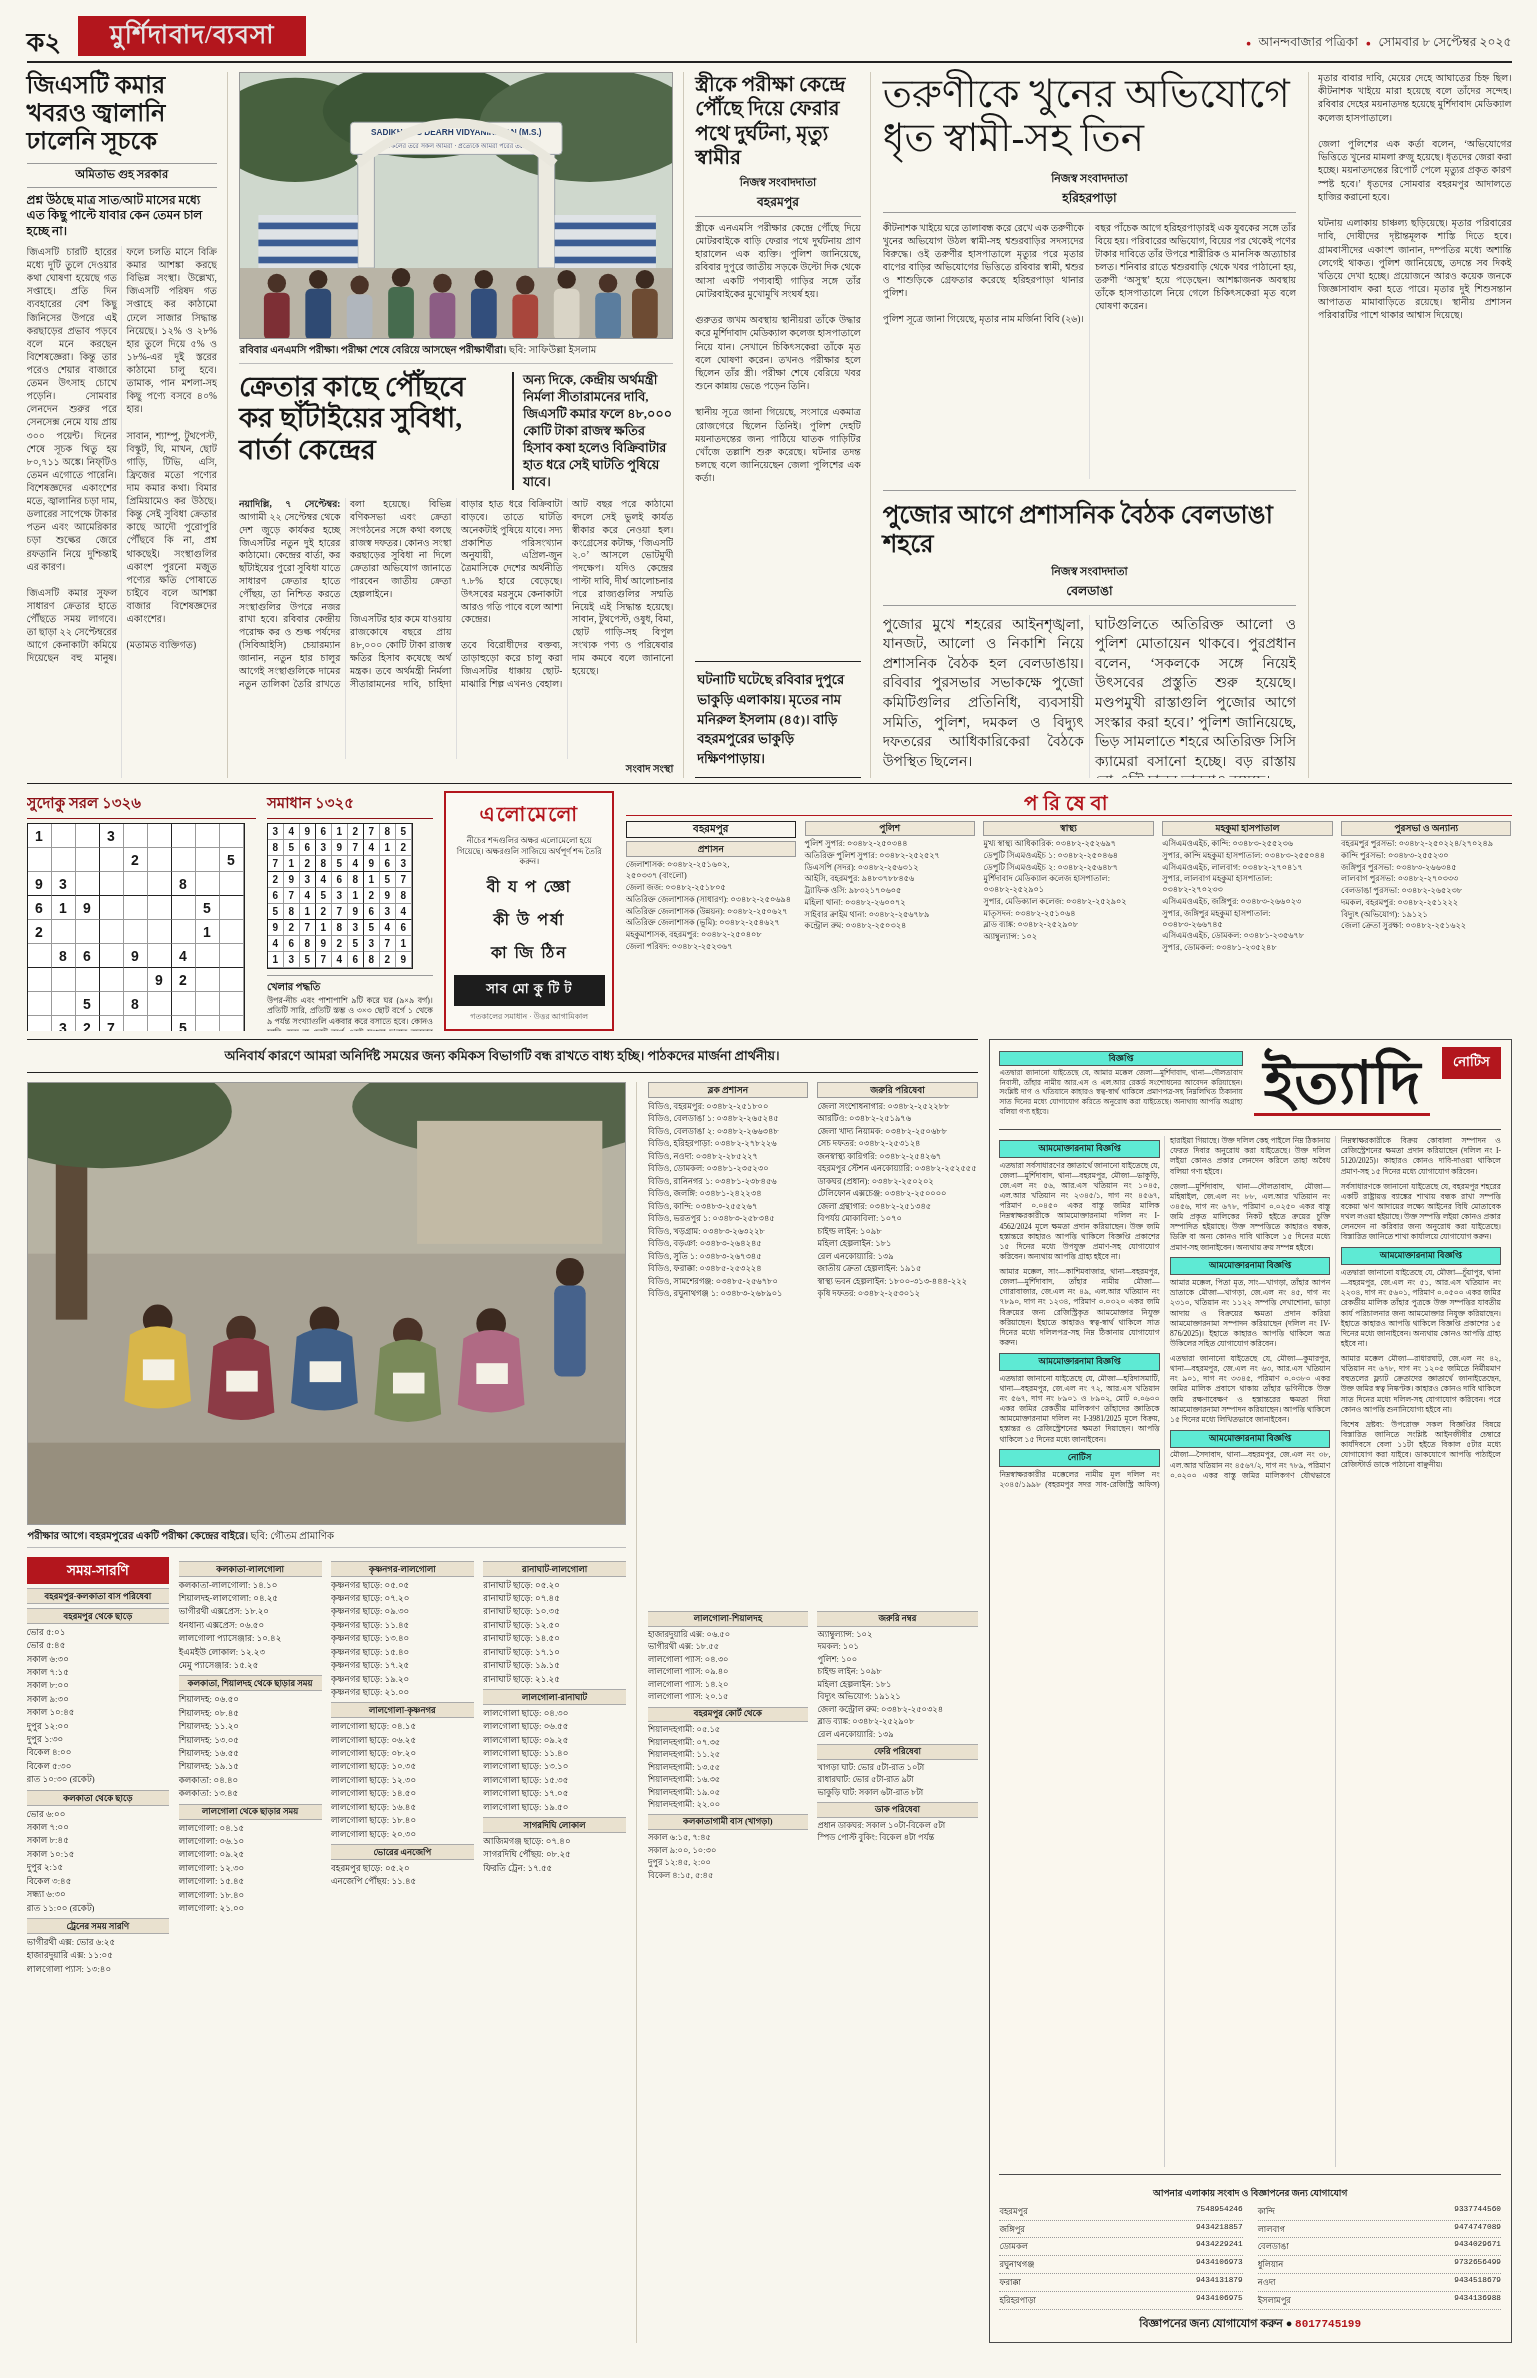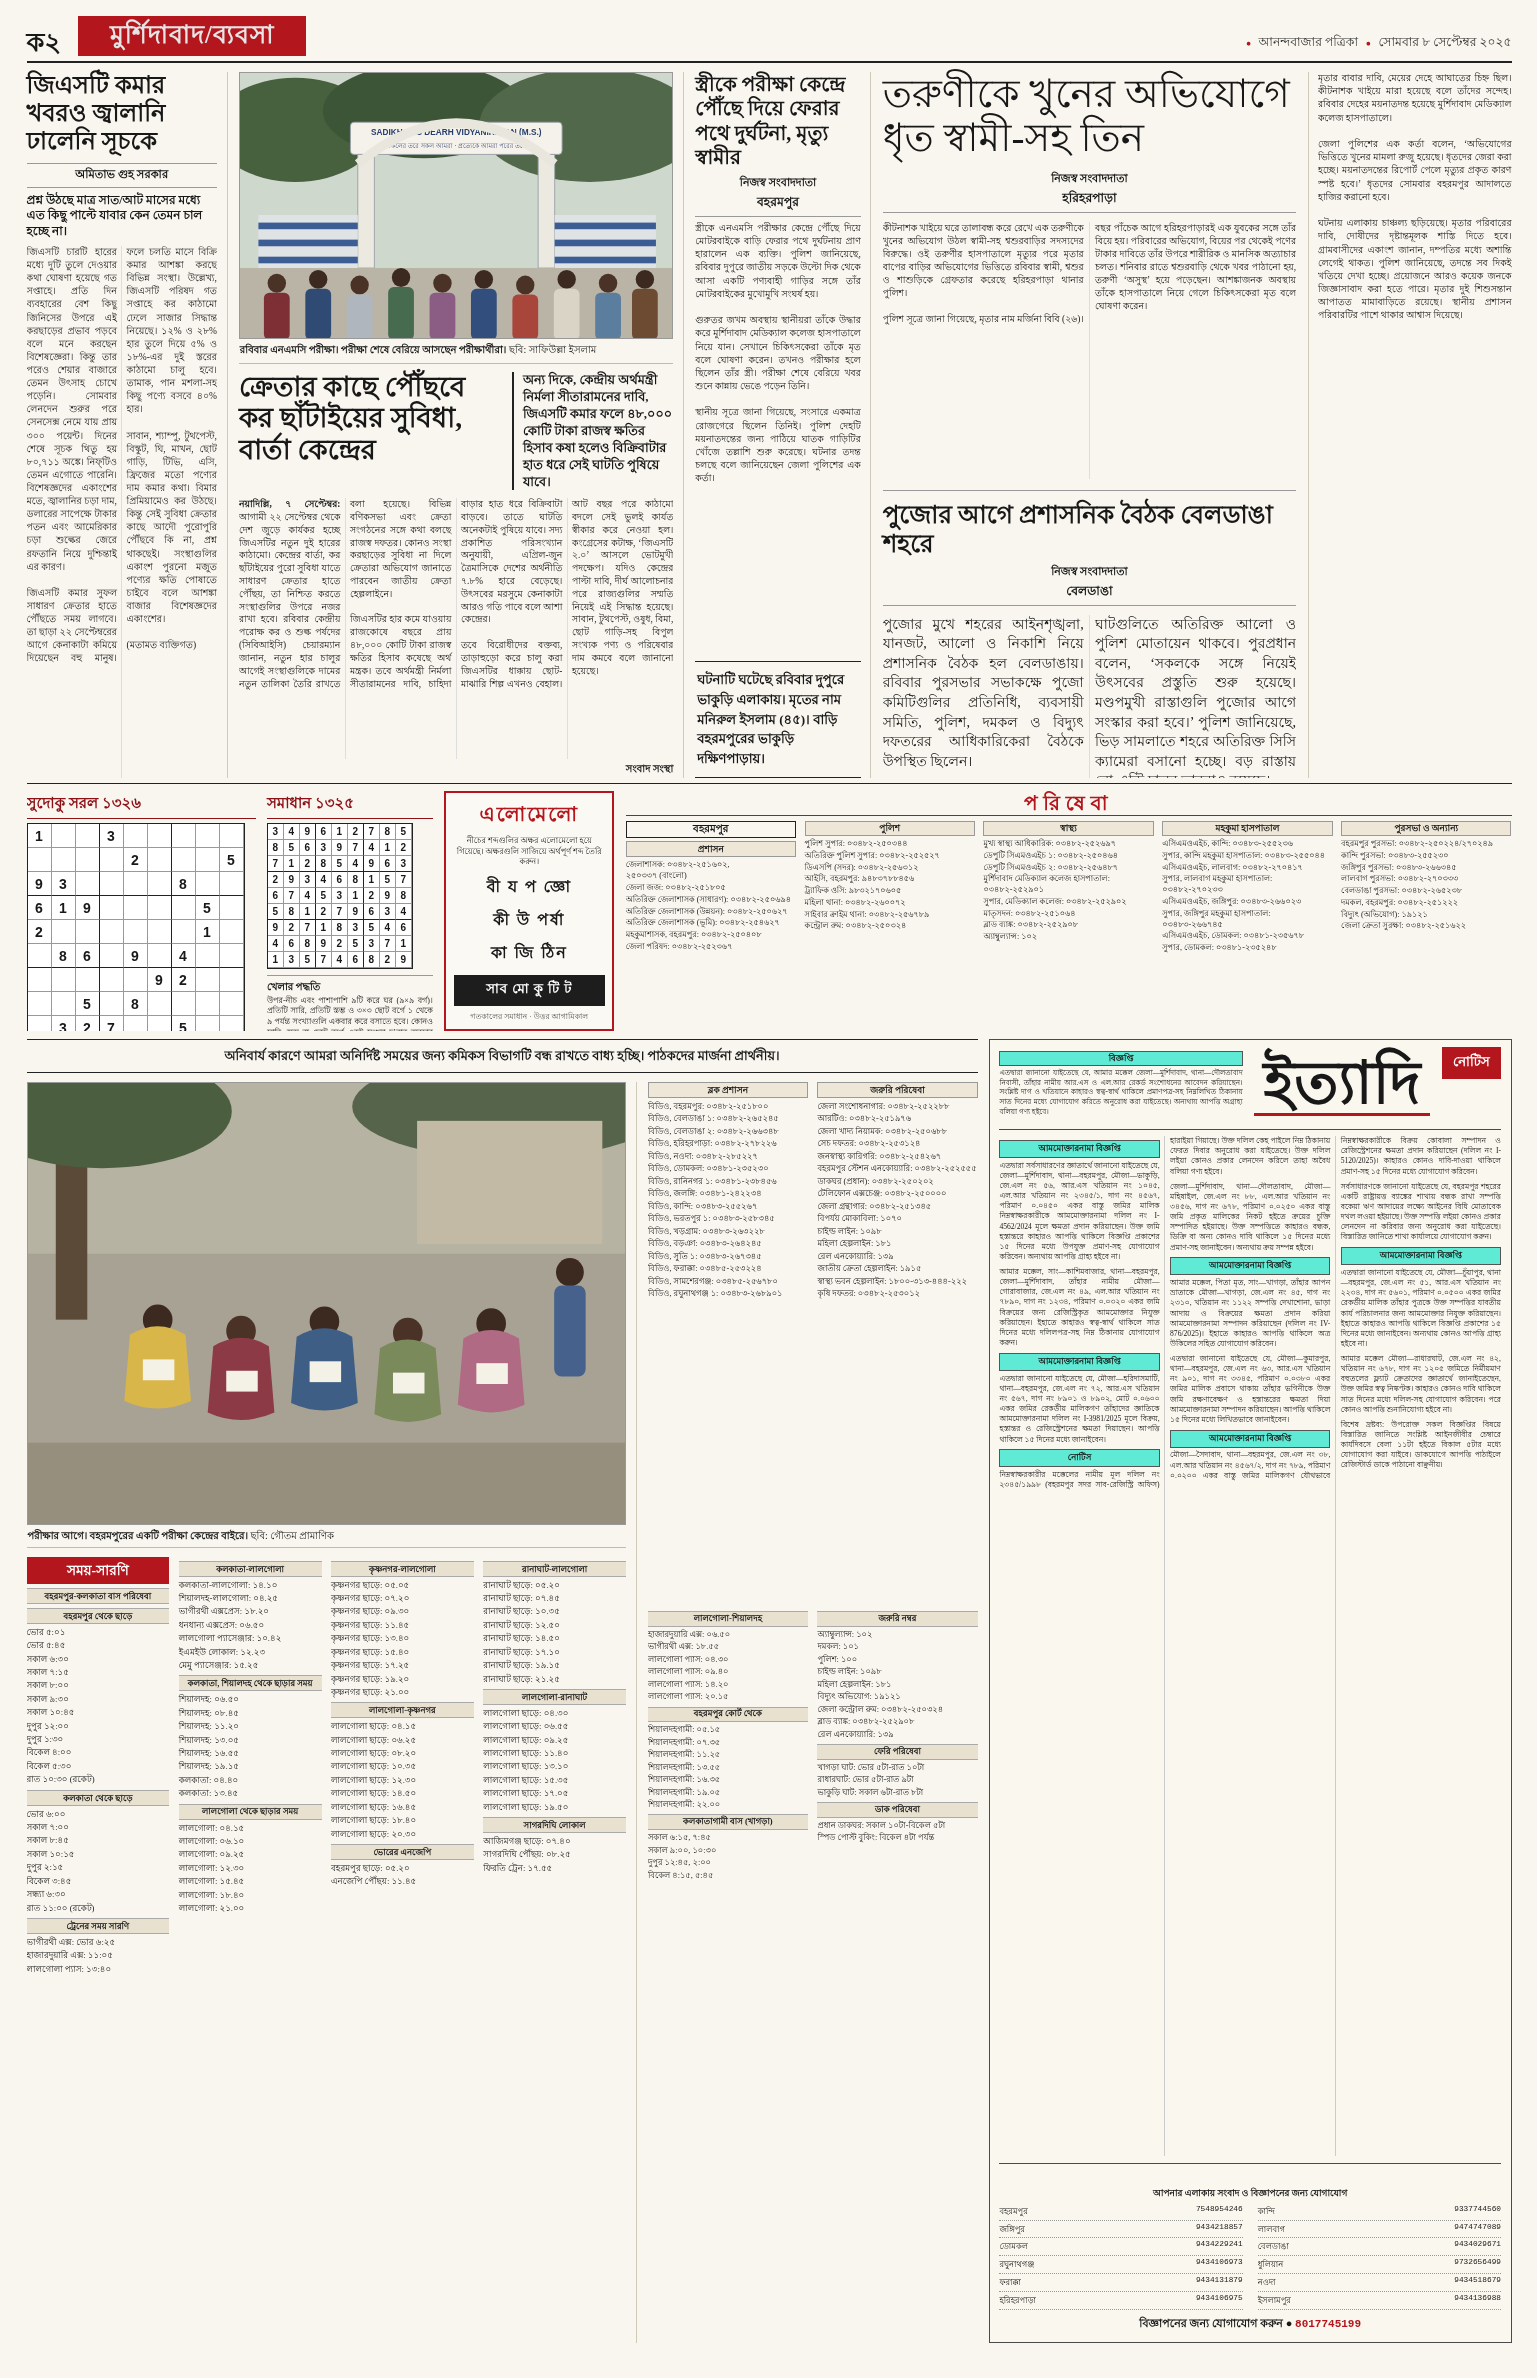--- a/index.html
+++ b/index.html
@@ -88,21 +88,21 @@
   
   .low-right{flex:1;min-width:0}
   .ityadi{border:1.9px solid #4a4a4a;height:100%;padding:7.6px 9.5px;display:flex;flex-direction:column;background:#faf7ee}
   .it-top{display:flex;gap:11.4px;border-bottom:1.9px solid #4a4a4a;padding-bottom:6.6px}
   .it-mini{flex:1;font-size:7.2px;line-height:1.32;text-align:justify;min-width:0}
   .it-brand{font-size:59px;font-weight:bold;align-self:center;padding:0 9.5px;line-height:1;border-bottom:3.8px solid #b3161d}
   .it-tab{background:#b3161d;color:#fff;font-weight:bold;font-size:13.2px;padding:4.7px 11.4px;height:fit-content}
   .it-cols{column-count:3;column-gap:10.4px;column-rule:0.9px solid #ccc;flex:1;margin-top:6.6px;font-size:7.6px;overflow:hidden}
   .cl-h{font-weight:bold;font-size:8.5px;border:0.9px solid #555;background:#5eead4;text-align:center;padding:0.9px 1.9px;margin:3.8px 0 2.8px;break-inside:avoid}
   .cl-p{line-height:1.34;text-align:justify;margin-bottom:4.7px}
-  .it-contacts{border-top:1.9px solid #4a4a4a;margin-top:6.6px;padding-top:22px}
+  .it-contacts{border-top:1.9px solid #4a4a4a;margin-top:6.6px;padding-top:11px}
   .ct-label{font-weight:bold;font-size:9px;text-align:center;margin-bottom:3.8px}
   .ct-grid{display:grid;grid-template-columns:1fr 1fr;gap:1.9px 15px;font-size:8.3px}
   .ct{display:flex;justify-content:space-between;border-bottom:0.9px dotted #999;padding-bottom:0.9px}
   .ct-num{font-family:"Liberation Mono",monospace;font-size:7.8px}
   .ad-line{text-align:center;font-weight:bold;font-size:11px;margin-top:5.7px}
   .ad-phone{color:#b3161d;font-family:"Liberation Mono",monospace}
 </style>
 </head>
 <body>
 

